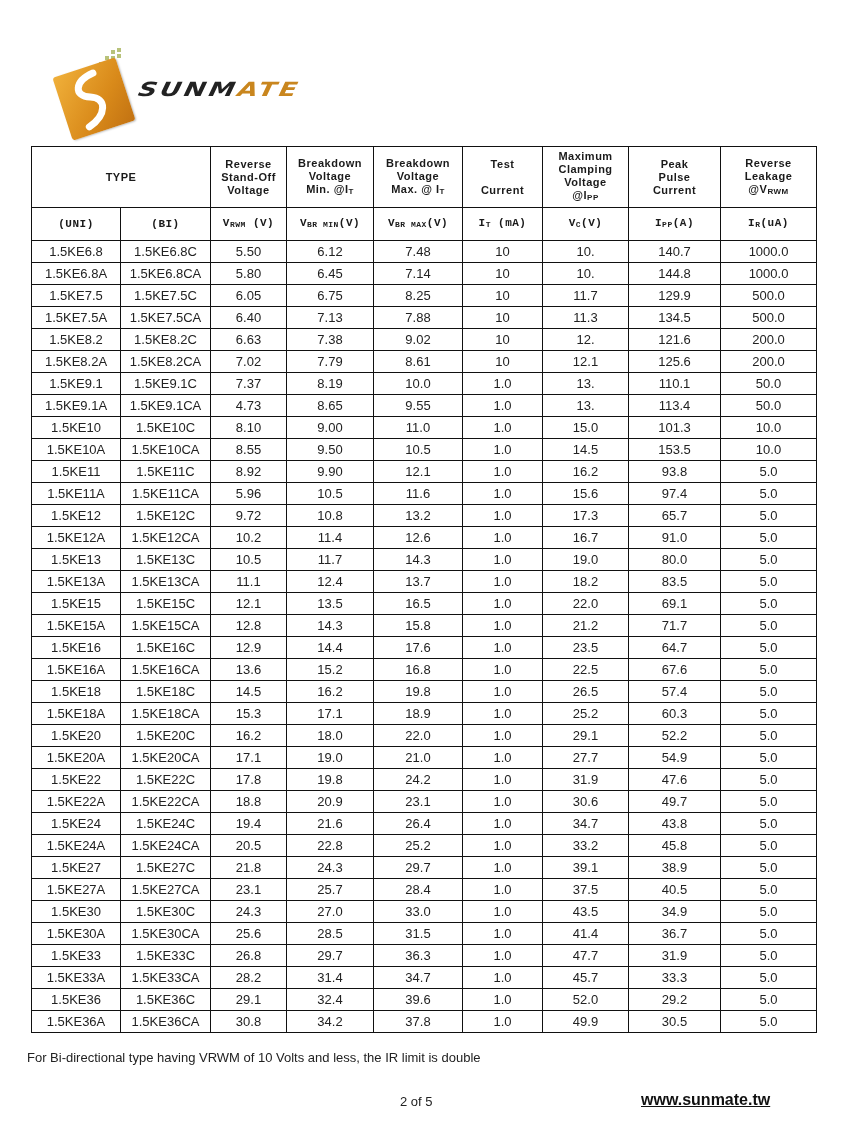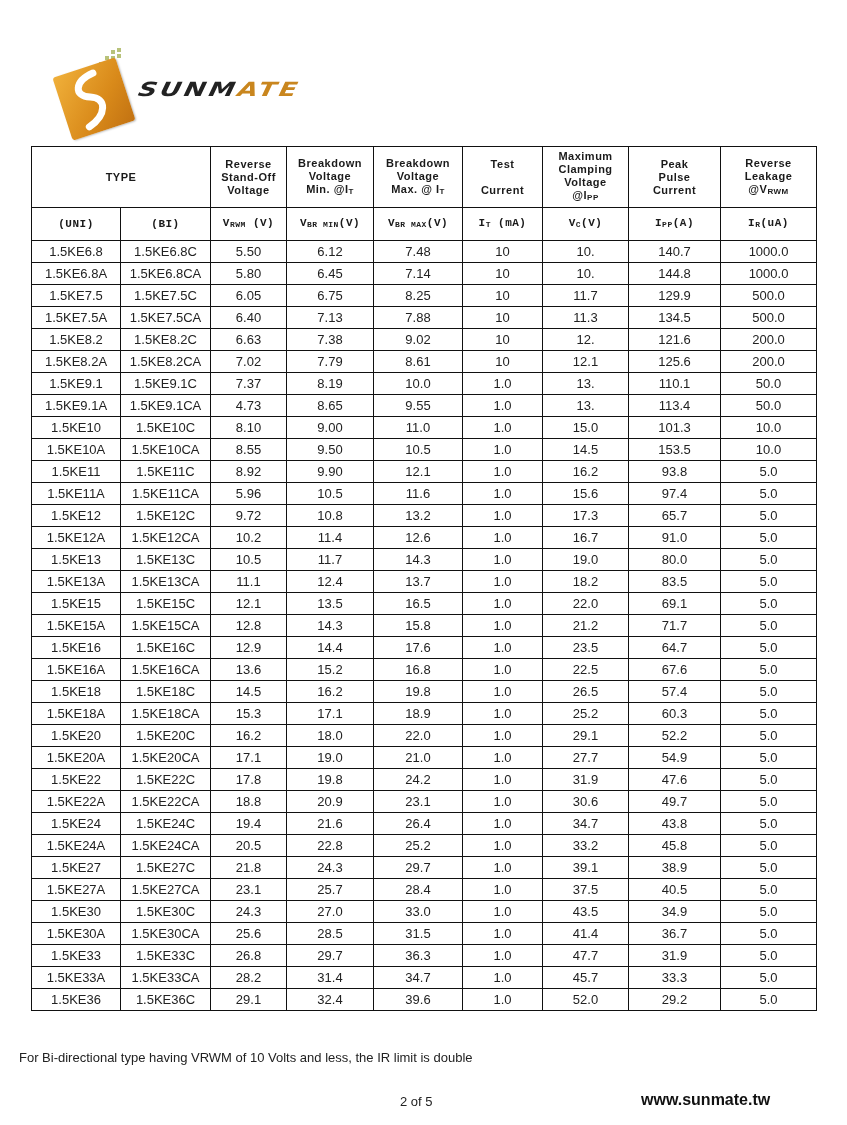--- a/index.html
+++ b/index.html
@@ -13,23 +13,23 @@
 
   table.spec { position: absolute; left: 31px; top: 146px; border-collapse: collapse; table-layout: fixed; width: 785px; }
   table.spec td, table.spec th { border: 1px solid #111; padding: 0; text-align: center; vertical-align: middle; }
   table.spec th { font-weight: bold; font-size: 11px; line-height: 13px; letter-spacing: 0.5px; }
   .hdr1 th { height: 60px; }
   .hdr2 th { height: 32px; font-size: 11px; font-family: Liberation Mono, monospace; }
   .sub { font-size: 8px; vertical-align: -1px; }
   table.spec td { font-size: 13px; height: 21px; color: #222; }
   td.type { text-align: left; padding-left: 8px; }
   td.num { text-align: center; }
-  .footnote { position: absolute; left: 19px; top: 1050px; font-size: 13px; color: #222; }
+  .footnote { position: absolute; left: 27px; top: 1050px; font-size: 13px; color: #222; }
   .page-num { position: absolute; left: 400px; top: 1094px; font-size: 13px; color: #222; text-align: right; }
-  .website { position: absolute; left: 641px; top: 1091px; font-size: 16px; font-weight: bold; color: #111; }
+  .website { position: absolute; left: 641px; top: 1091px; font-size: 16px; font-weight: bold; color: #111; text-decoration: underline; }
 </style>
 </head>
 <body>
 
 <div class="logo">
   <div class="logo-dots">
     <svg width="40" height="26" viewBox="0 0 40 26">
       <g fill="#b8c27a">
         <rect x="22" y="2" width="4" height="4"></rect>
           <rect x="28" y="0" width="4" height="4"></rect>
@@ -463,18 +463,29 @@
         <td class="type">1.5KE36</td>
         <td class="type">1.5KE36C</td>
         <td class="num">29.1</td>
         <td class="num">32.4</td>
         <td class="num">39.6</td>
         <td class="num">1.0</td>
         <td class="num">52.0</td>
         <td class="num">29.2</td>
         <td class="num">5.0</td>
       </tr>
+      <tr>
+        <td class="type">1.5KE36A</td>
+        <td class="type">1.5KE36CA</td>
+        <td class="num">30.8</td>
+        <td class="num">34.2</td>
+        <td class="num">37.8</td>
+        <td class="num">1.0</td>
+        <td class="num">49.9</td>
+        <td class="num">30.5</td>
+        <td class="num">5.0</td>
+      </tr>
     </tbody>
 </table>
 
 <div class="footnote">For Bi-directional type having VRWM of 10 Volts and less, the IR limit is double</div>
 <div class="page-num">2 of 5</div>
 <div class="website">www.sunmate.tw</div>
 
 </body></html>

